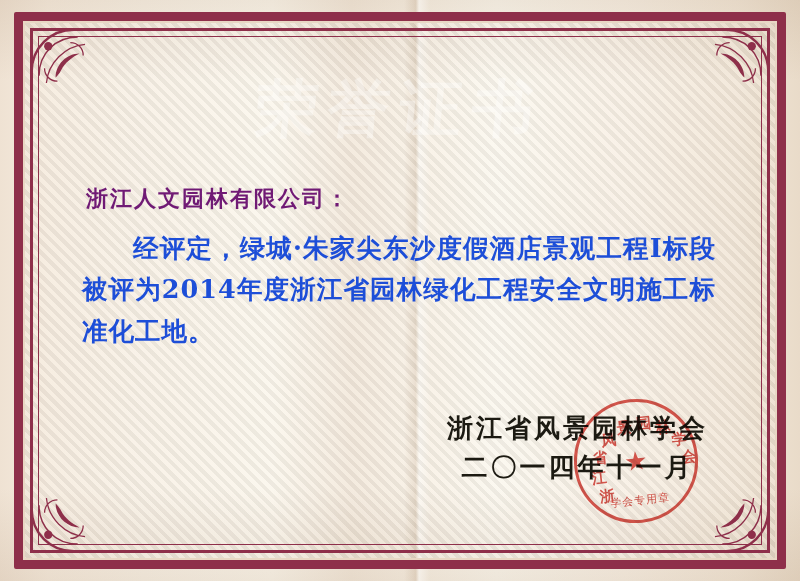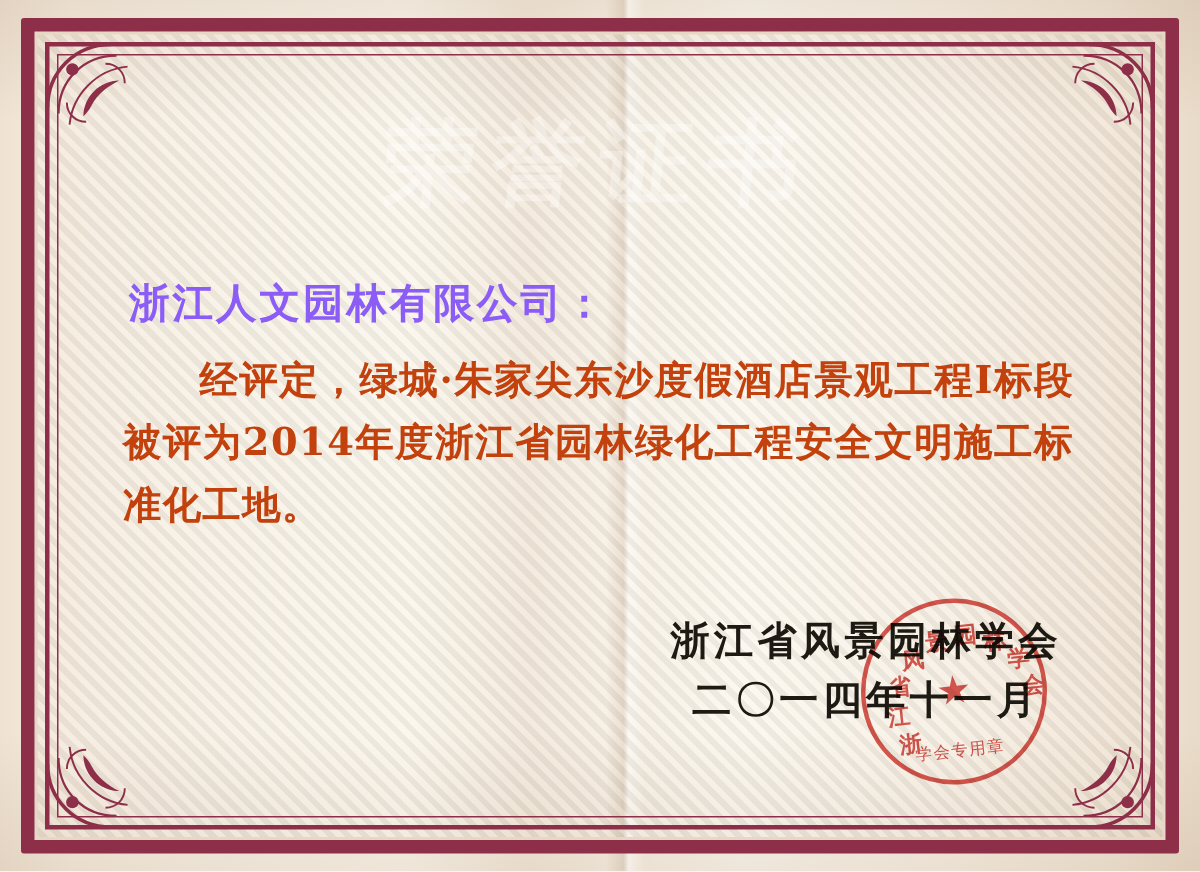--- a/index.html
+++ b/index.html
@@ -105,32 +105,32 @@
     -webkit-text-fill-color: transparent;
     text-shadow: 0 1px 0 rgba(255,255,255,0.35);
     transform: skewX(-6deg);
   }
   .cert-title-fallback {
     color: #8a5d14;
   }
 
   .addressee {
     margin: 34px 0 0 30px;
-    font-size: 27px;
+    font-size: 22px;
     letter-spacing: 2px;
-    color: #8b5cf6;
+    color: #701a75;
     font-weight: 600;
   }
 
   .body-text {
     margin: 14px 28px 0 26px;
     font-size: 25.5px;
     line-height: 1.62;
     letter-spacing: 1px;
-    color: #c2410c;
+    color: #1d4ed8;
     text-align: justify;
     font-weight: 600;
   }
   .body-text p { margin: 0 0 2px 0; text-indent: 2em; }
 
   .signature-block {
     position: absolute;
     right: 36px;
     bottom: 42px;
     text-align: center;

